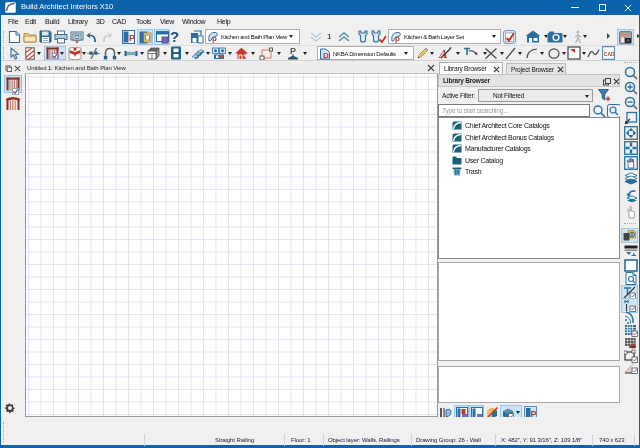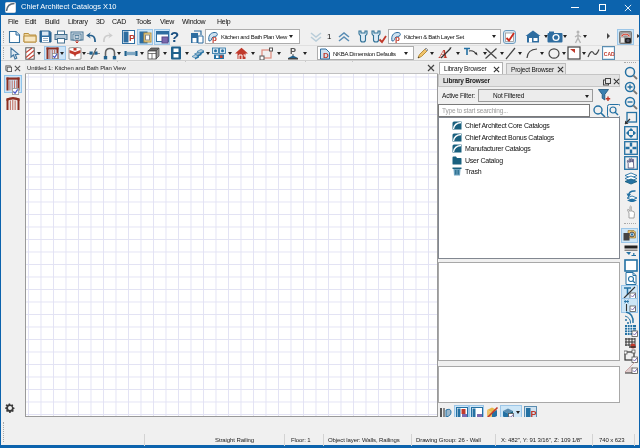--- a/index.html
+++ b/index.html
@@ -9,21 +9,21 @@
 .da{position:absolute;width:0;height:0;border-left:2.5px solid transparent;border-right:2.5px solid transparent;border-top:3.5px solid #222;}
 svg{display:block;}
 </style></head>
 <body>
 
 <div class="abs" style="left:0;top:0;width:640px;height:15px;background:#0c63ad;">
   <svg class="abs" style="left:4px;top:2px" width="11" height="11" viewBox="0 0 11 11">
       <rect x="0.5" y="0.5" width="10" height="10" rx="1" fill="#fff" stroke="#d7dce2"></rect>
       <path d="M1.5 9 C2 4,5 1.5,9.5 1.5" fill="none" stroke="#5b6b7a" stroke-width="1.6"></path>
     </svg>
-  <div class="abs" style="left:20px;top:2px;font-size:7.5px;color:#fff;">Chief Architect Catalogs X10</div>
+  <div class="abs" style="left:20px;top:2px;font-size:7.5px;color:#fff;">Build Architect Interiors X10</div>
   <div class="abs" style="left:570px;top:7px;width:8px;height:1px;background:#fff;"></div>
   <div class="abs" style="left:598px;top:4px;width:7px;height:7px;border:1px solid #fff;"></div>
   <svg class="abs" style="left:623px;top:4px" width="8" height="8" viewBox="0 0 9 9">
       <path d="M1 1 L8 8 M8 1 L1 8" stroke="#fff" stroke-width="1"></path>
     </svg>
 </div>
 
 <div class="abs" style="left:0;top:15px;width:640px;height:13px;background:#f0f0f0;font-size:7px;letter-spacing:-0.25px;color:#111;">
   <span class="abs" style="left:7px;top:3px">File</span>
   <span class="abs" style="left:24px;top:3px">Edit</span>

